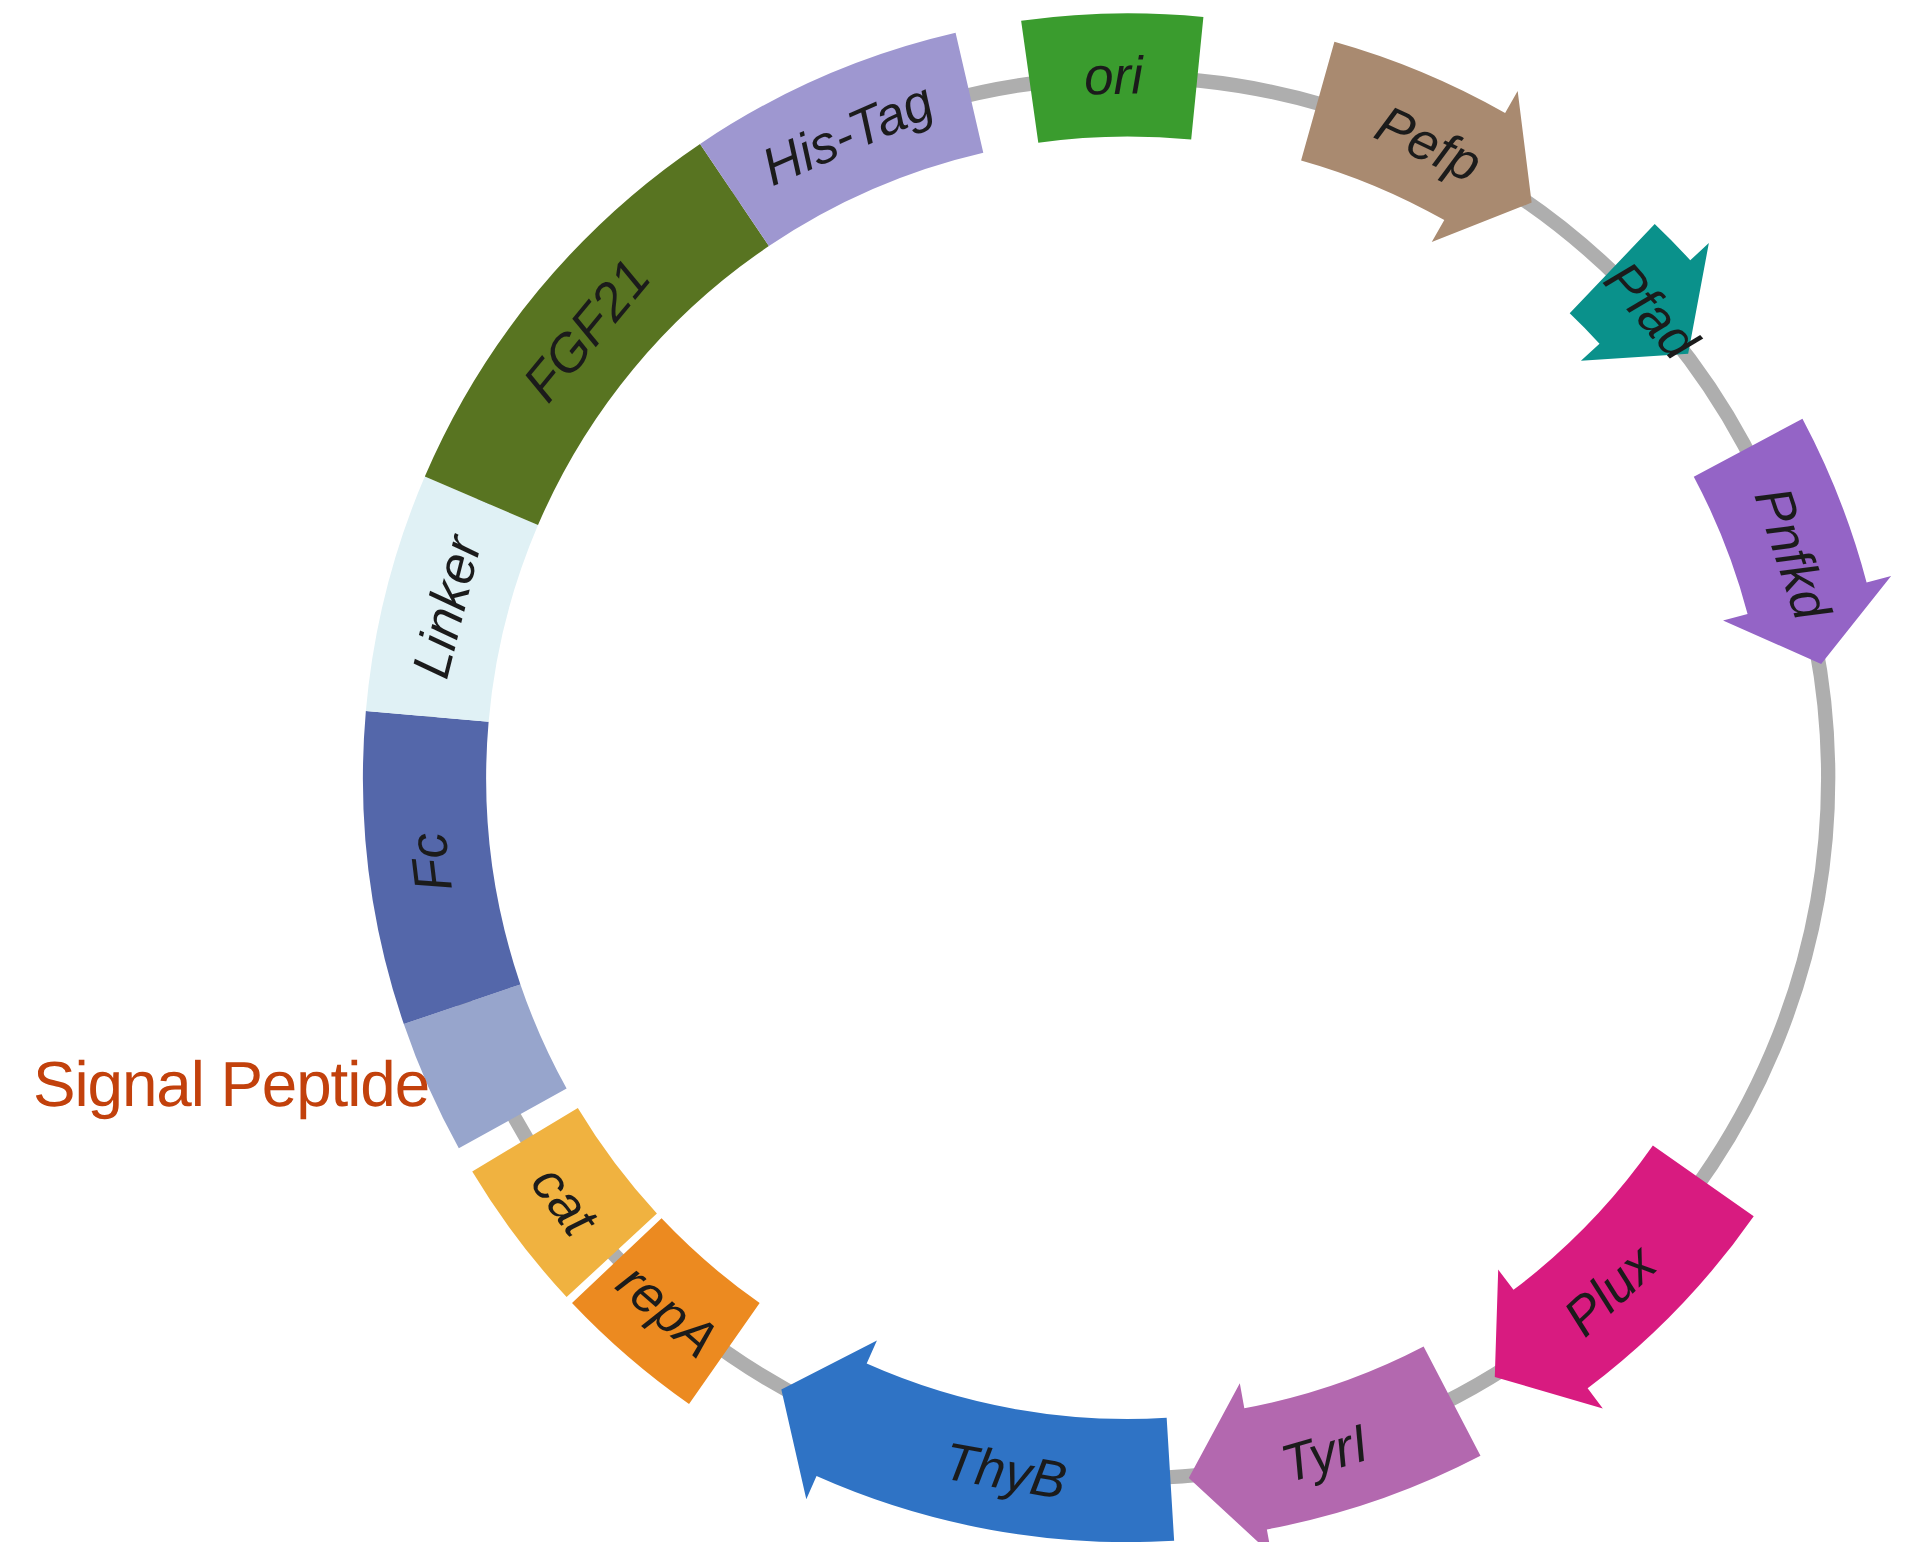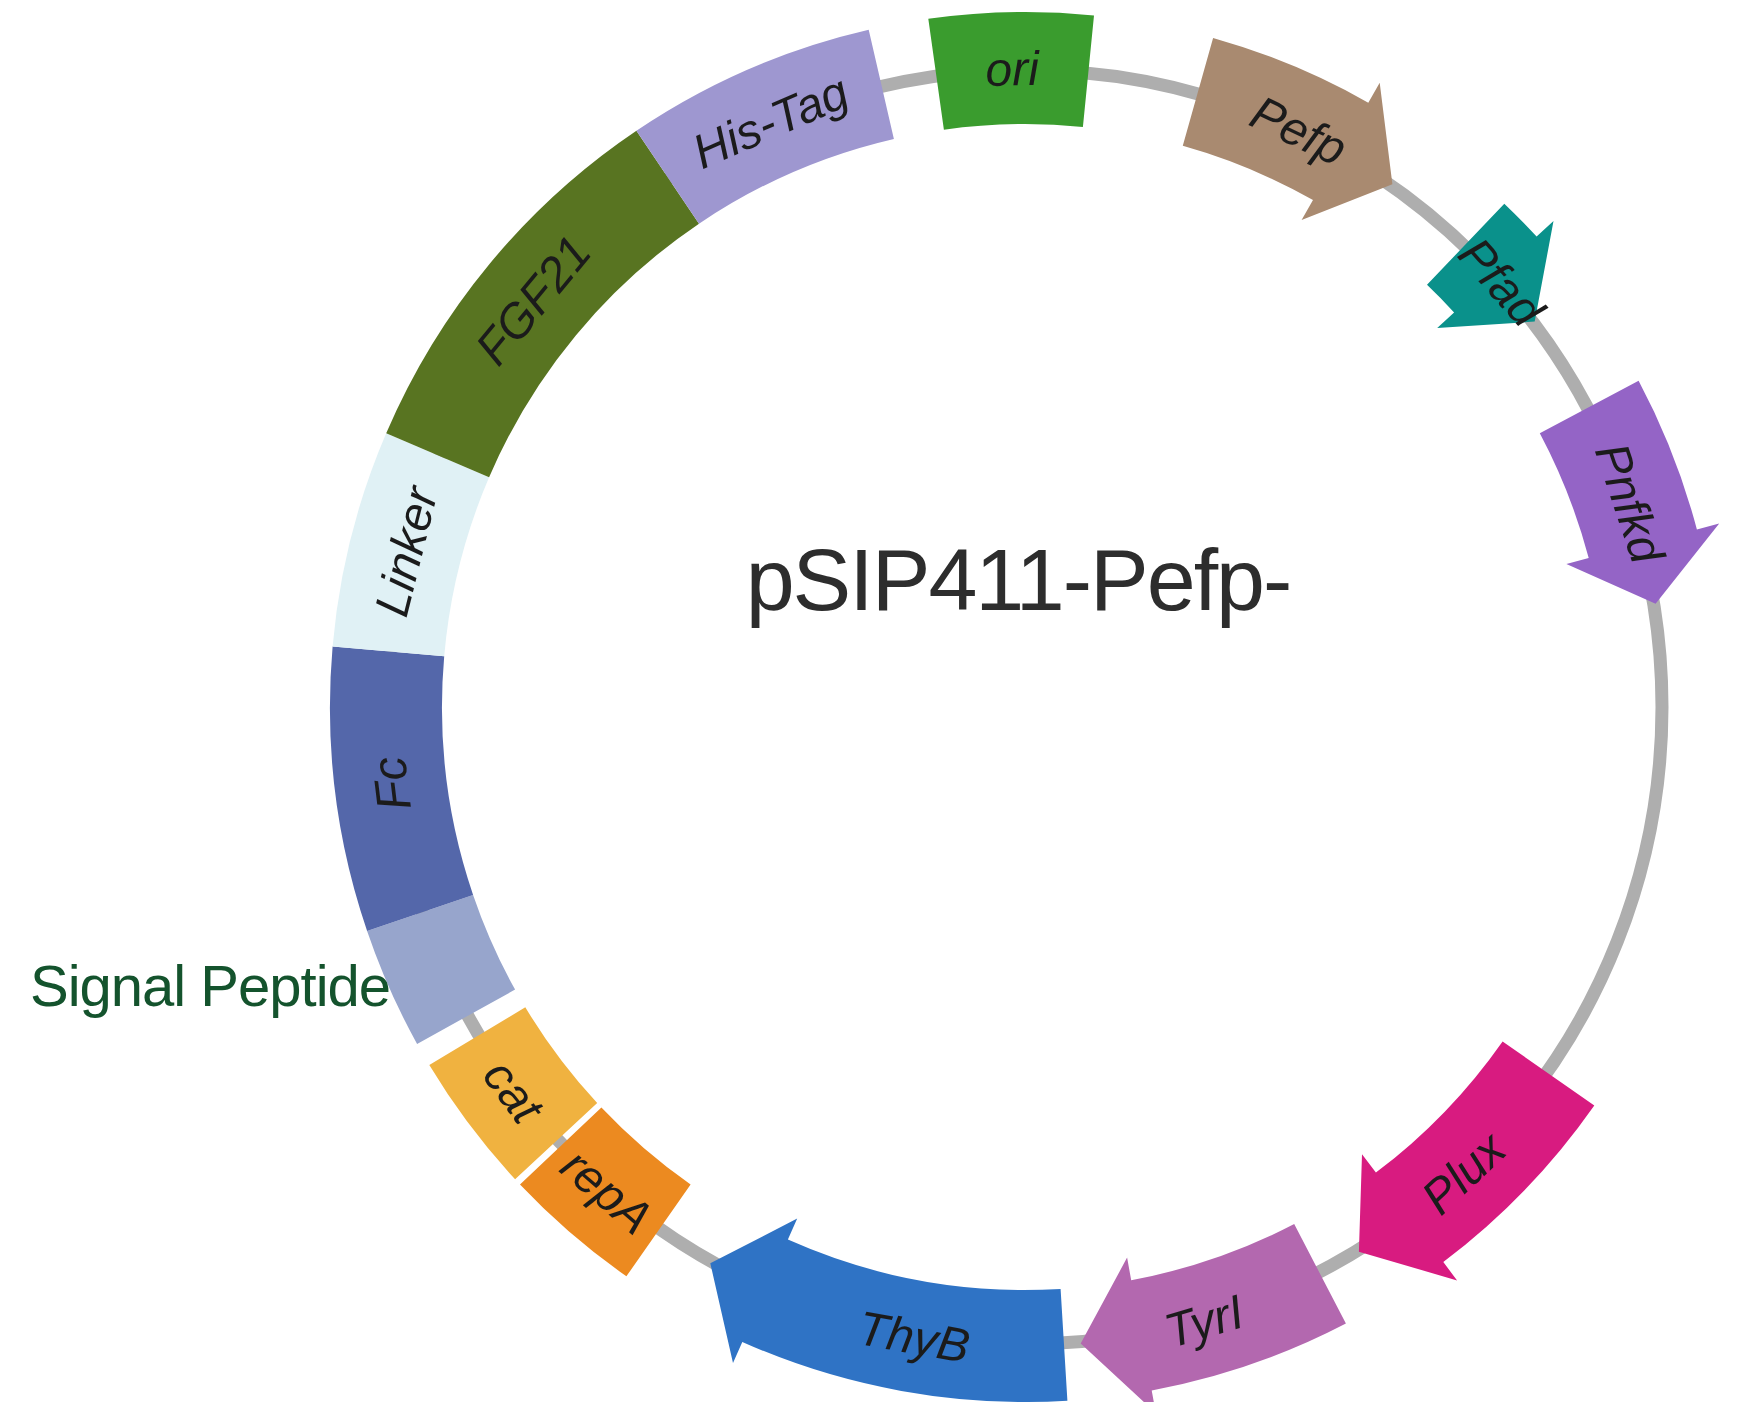--- a/index.html
+++ b/index.html
@@ -19,21 +19,21 @@
     line-height:103px;
     letter-spacing:-2px;
     color:#2d2d2d;
     font-weight:400;
   }
   .external-label{
     position:absolute;
     left:30px;top:952px;
     font-size:58px;
     letter-spacing:-1px;
-    color:#14532d;
+    color:#c2410c;
     white-space:nowrap;
   }
   .seg-label{
     font-family:"Liberation Sans", sans-serif;
     font-style:italic;
   }
 </style>
 </head>
 <body>
 
@@ -63,17 +63,16 @@
       <text x="390.6" y="783.8" transform="rotate(-96.9 390.6 783.8)" text-anchor="middle" dy="0.36em" font-size="48" fill="#1b1b1b" class="seg-label">Fc</text>
       <path d="M 332.6 646.4 A 695 695 0 0 1 386.2 433.2 L 489.1 477.3 A 583 583 0 0 0 444.2 656.2 Z" fill="#e0f1f5"></path>
       <text x="405.3" y="551.3" transform="rotate(-75.9 405.3 551.3)" text-anchor="middle" dy="0.36em" font-size="48" fill="#1b1b1b" class="seg-label">Linker</text>
       <path d="M 386.2 433.2 A 695 695 0 0 1 636.4 130.8 L 699.0 223.7 A 583 583 0 0 0 489.1 477.3 Z" fill="#587421"></path>
       <text x="532.6" y="299.7" transform="rotate(-50.4 532.6 299.7)" text-anchor="middle" dy="0.36em" font-size="48" fill="#1b1b1b" class="seg-label">FGF21</text>
       <path d="M 636.4 130.8 A 695 695 0 0 1 868.7 29.8 L 893.9 138.9 A 583 583 0 0 0 699.0 223.7 Z" fill="#9e97d0"></path>
       <text x="770.2" y="121.0" transform="rotate(-23.5 770.2 121.0)" text-anchor="middle" dy="0.36em" font-size="48" fill="#1b1b1b" class="seg-label">His-Tag</text>
     </svg>
 
   <div class="plasmid-title">
-    <div>pSIP411-Pefp-</div>
   </div>
 
   <div class="external-label">Signal Peptide</div>
 </div>
 
 </body></html>

